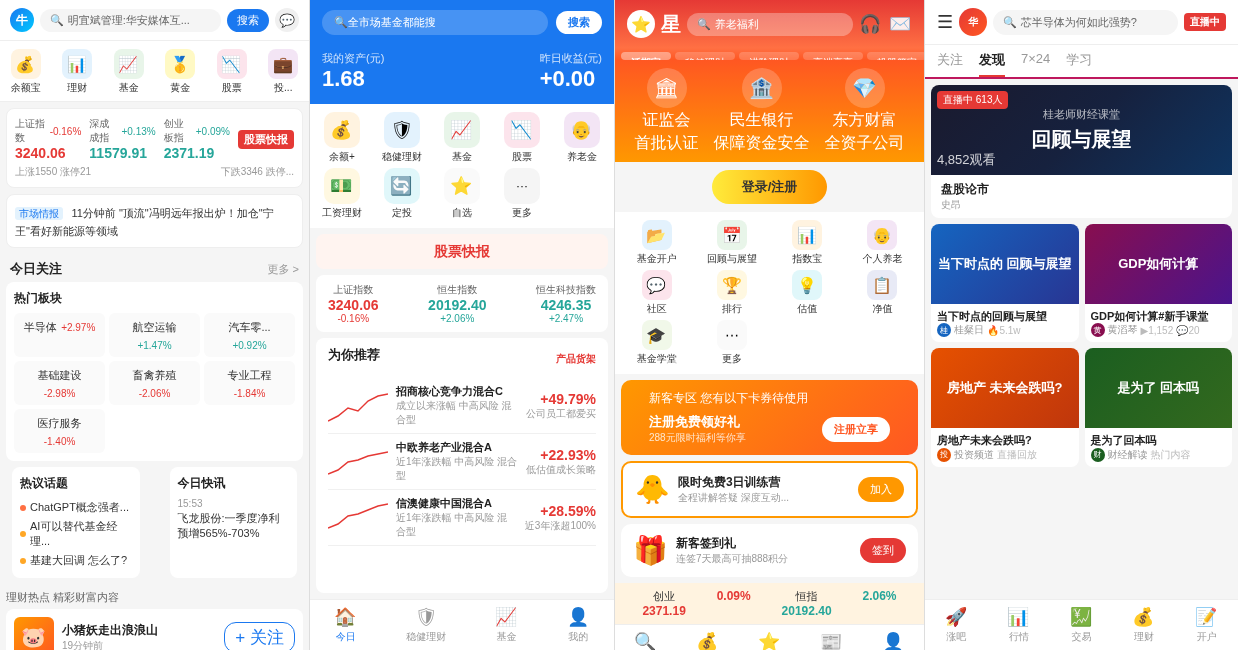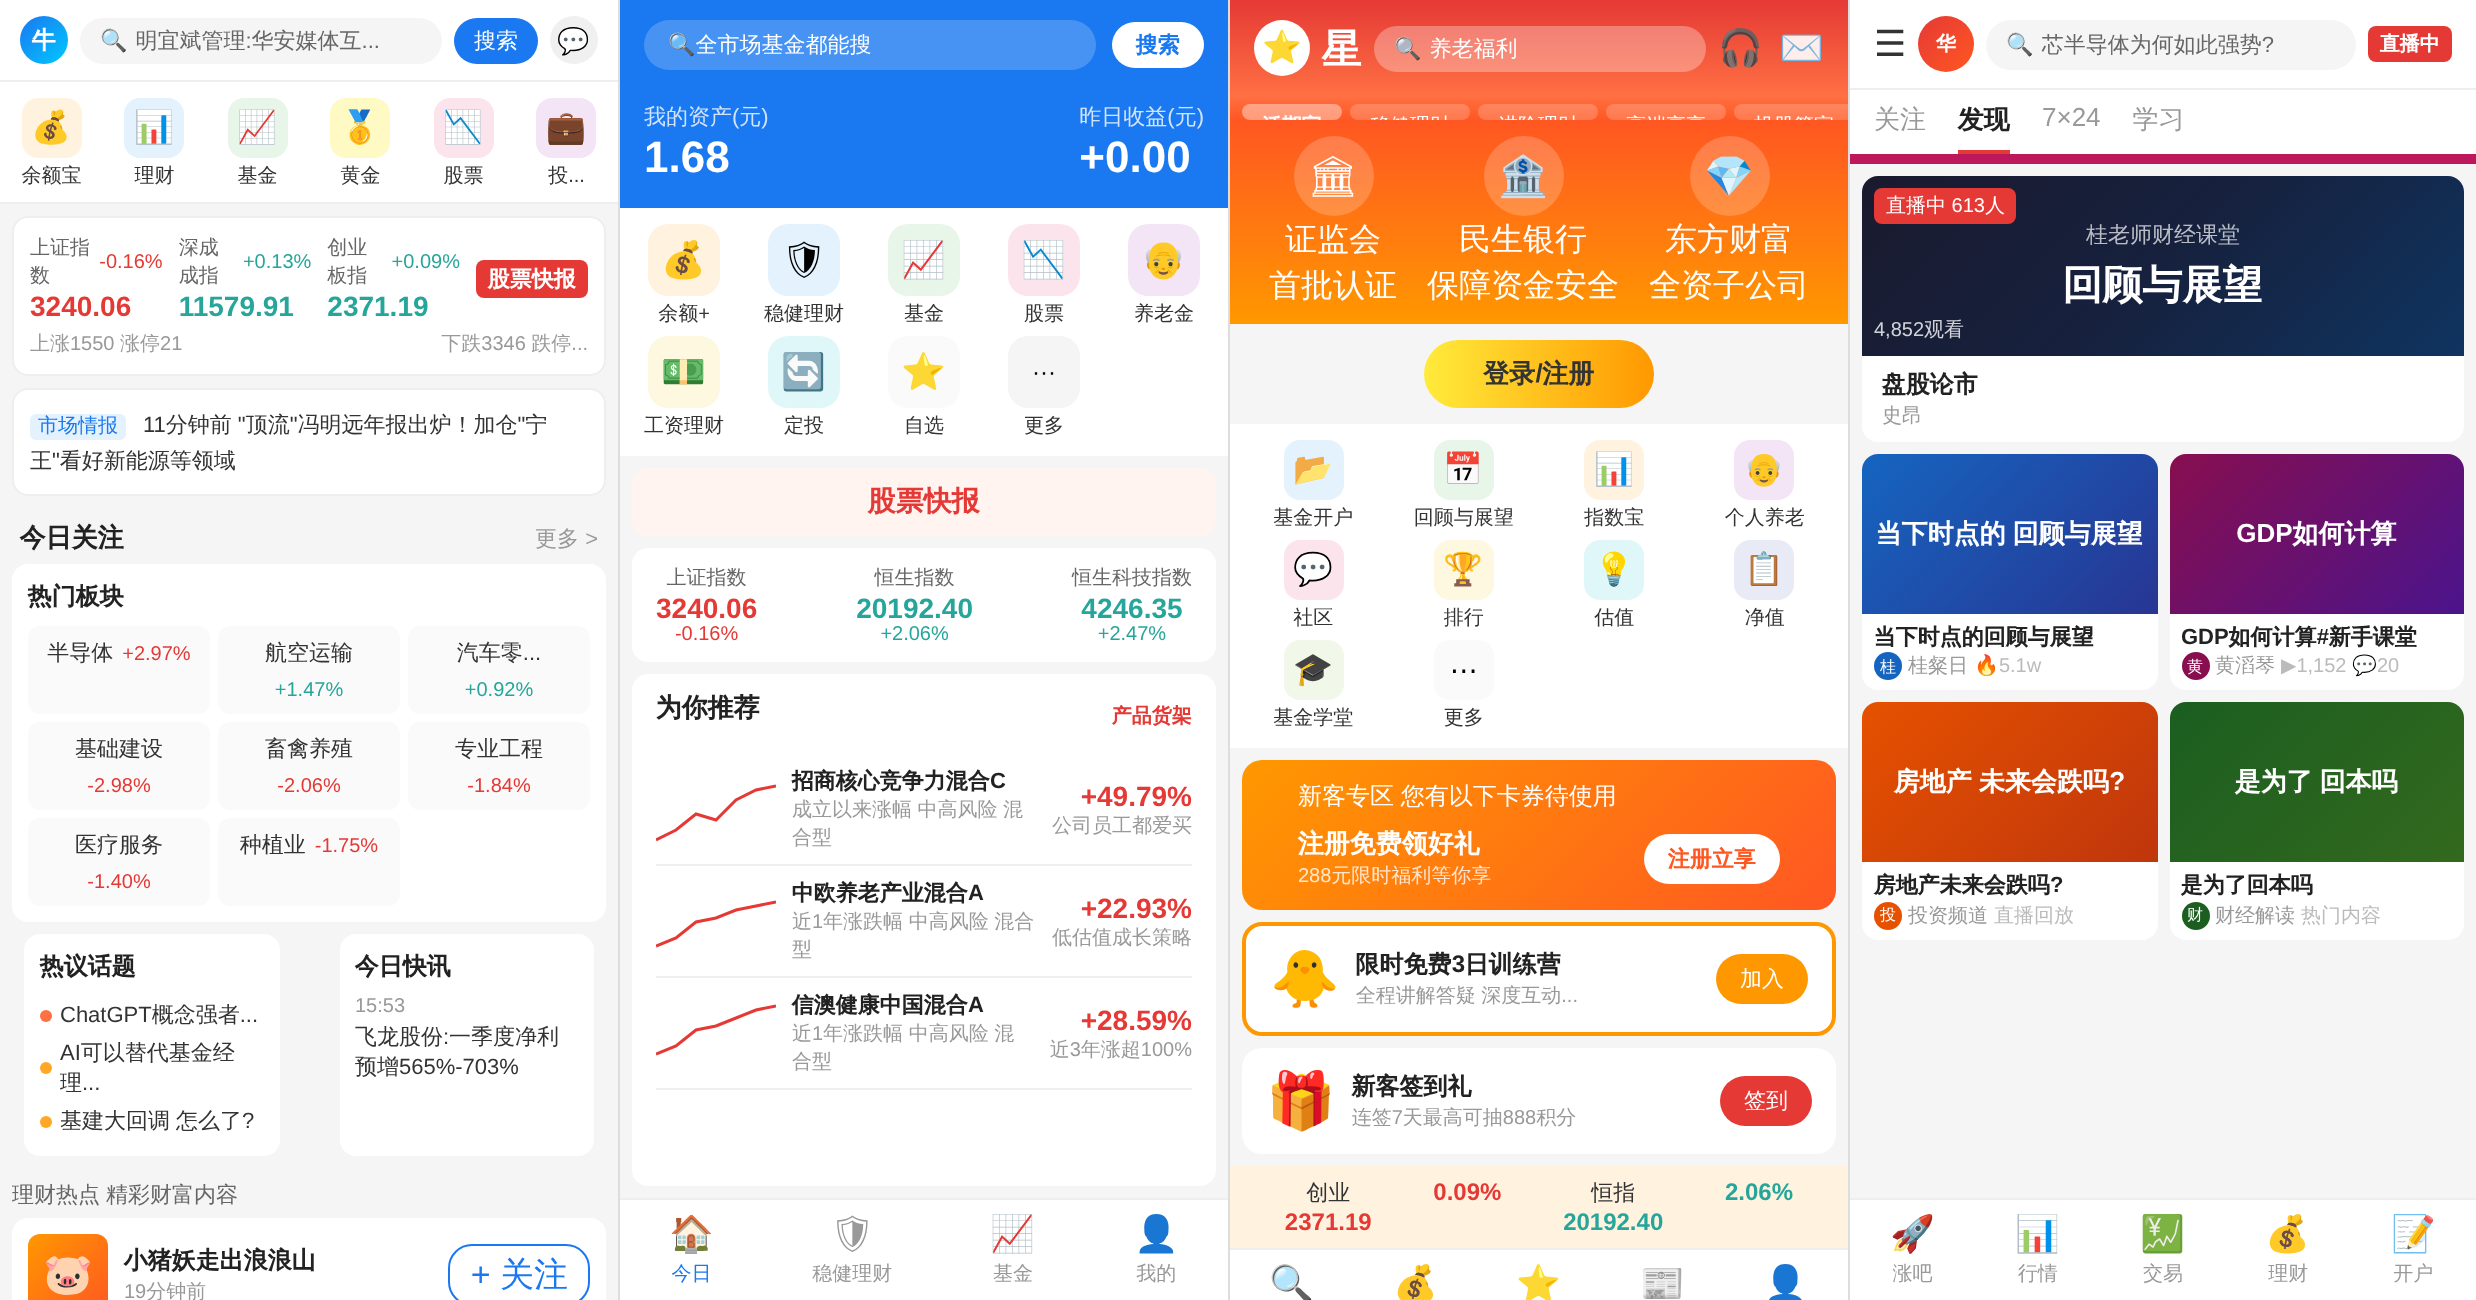--- a/index.html
+++ b/index.html
@@ -563,21 +563,21 @@
       padding: 2px 6px;
       font-size: 10px;
       font-weight: bold;
     }
 
     .p4-tabs {
       background: #fff;
       display: flex;
       padding: 6px 12px 0;
       gap: 16px;
-      border-bottom: 5px solid #be185d;
+      border-bottom: 2px solid #be185d;
     }
     .p4-tab {
       font-size: 13px;
       color: #999;
       padding-bottom: 6px;
       cursor: pointer;
     }
     .p4-tab.active {
       color: #222;
       font-weight: bold;
@@ -606,21 +606,21 @@
     .p4-live-badge2 {
       position: absolute; top: 6px; left: 6px;
       background: #e53935;
       color: #fff;
       border-radius: 4px;
       padding: 2px 6px;
       font-size: 10px;
     }
     .p4-live-views {
       position: absolute; bottom: 6px; left: 6px;
-      font-size: 10px; color: rgba(255,255,255,0.8);
+      font-size: 13px; color: rgba(255,255,255,0.8);
     }
     .p4-live-info {
       padding: 6px 10px;
       display: flex; align-items: center; gap: 6px;
     }
     .p4-live-title { font-size: 12px; font-weight: bold; color: #222; }
     .p4-live-author { font-size: 10px; color: #999; }
 
     .p4-video-grid {
       display: grid;
@@ -786,24 +786,20 @@
         <span class="p1-block-change-red">-2.06%</span>
       </div>
       <div class="p1-block-item">
         <span class="p1-block-name">专业工程</span>
         <span class="p1-block-change-red">-1.84%</span>
       </div>
       <div class="p1-block-item">
         <span class="p1-block-name">医疗服务</span>
         <span class="p1-block-change-red">-1.40%</span>
       </div>
-      <div class="p1-block-item">
-        <span class="p1-block-name">种植业</span>
-        <span class="p1-block-change-red">-1.75%</span>
-      </div>
     </div>
   </div>
 
   <div style="display:flex;gap:18px;margin:0 6px 6px">
     <div class="p1-hot-topics" style="flex:1;background:#fff;border-radius:8px;padding:8px">
       <div class="p1-hot-title">热议话题</div>
       <div class="p1-topic-item">
         <span class="p1-topic-dot"></span>
         <span>ChatGPT概念强者...</span>
       </div>

